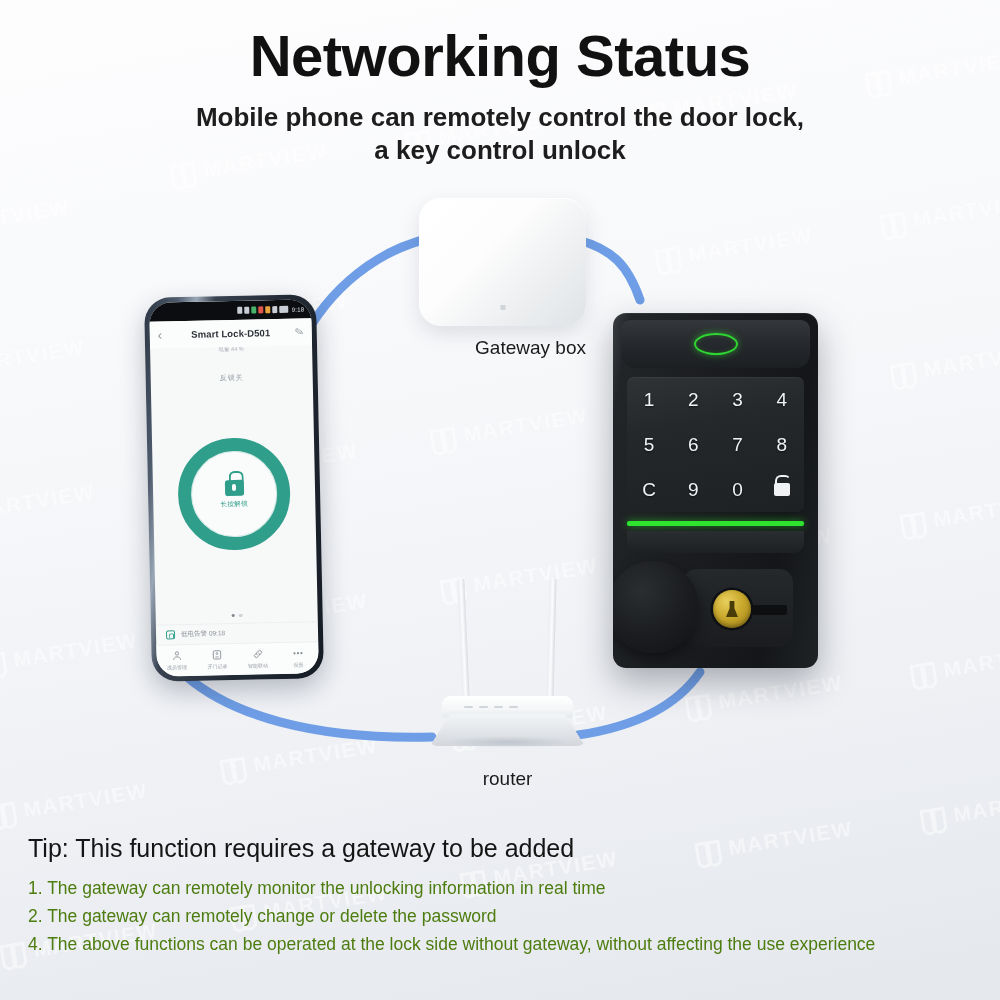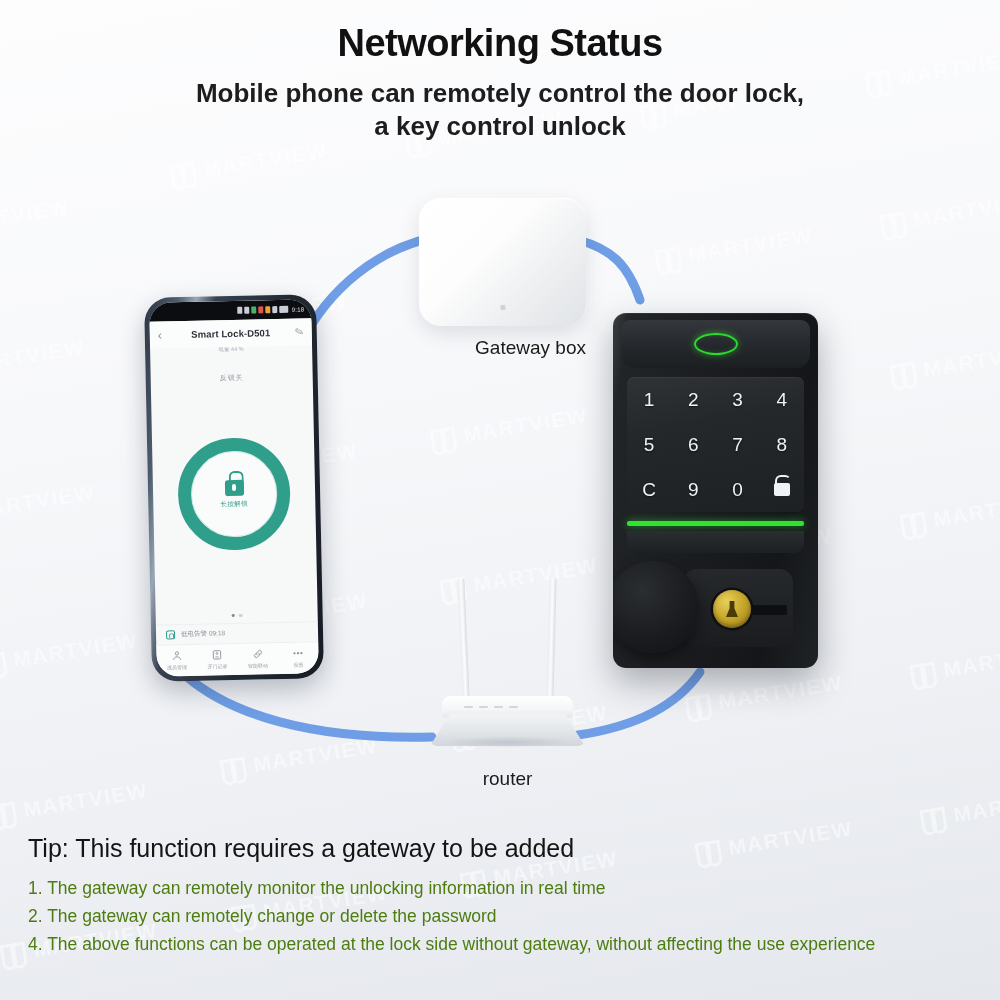--- a/index.html
+++ b/index.html
@@ -50,21 +50,21 @@
     font-size: 21px;
     font-weight: 700;
     letter-spacing: 1.4px;
     color: rgba(255,255,255,.92);
     text-shadow: 0 1px 0 rgba(0,0,0,.02);
   }
 
   
   #header { position: absolute; top: 0; left: 0; width: 1000px; text-align: center; z-index: 20; }
   #title {
-    font-size: 38px;
+    font-size: 58px;
     font-weight: 800;
     letter-spacing: -0.5px;
     margin-top: 22px;
     color: #111;
   }
   #subtitle {
     font-size: 26px;
     font-weight: 700;
     line-height: 1.28;
     margin-top: 12px;

